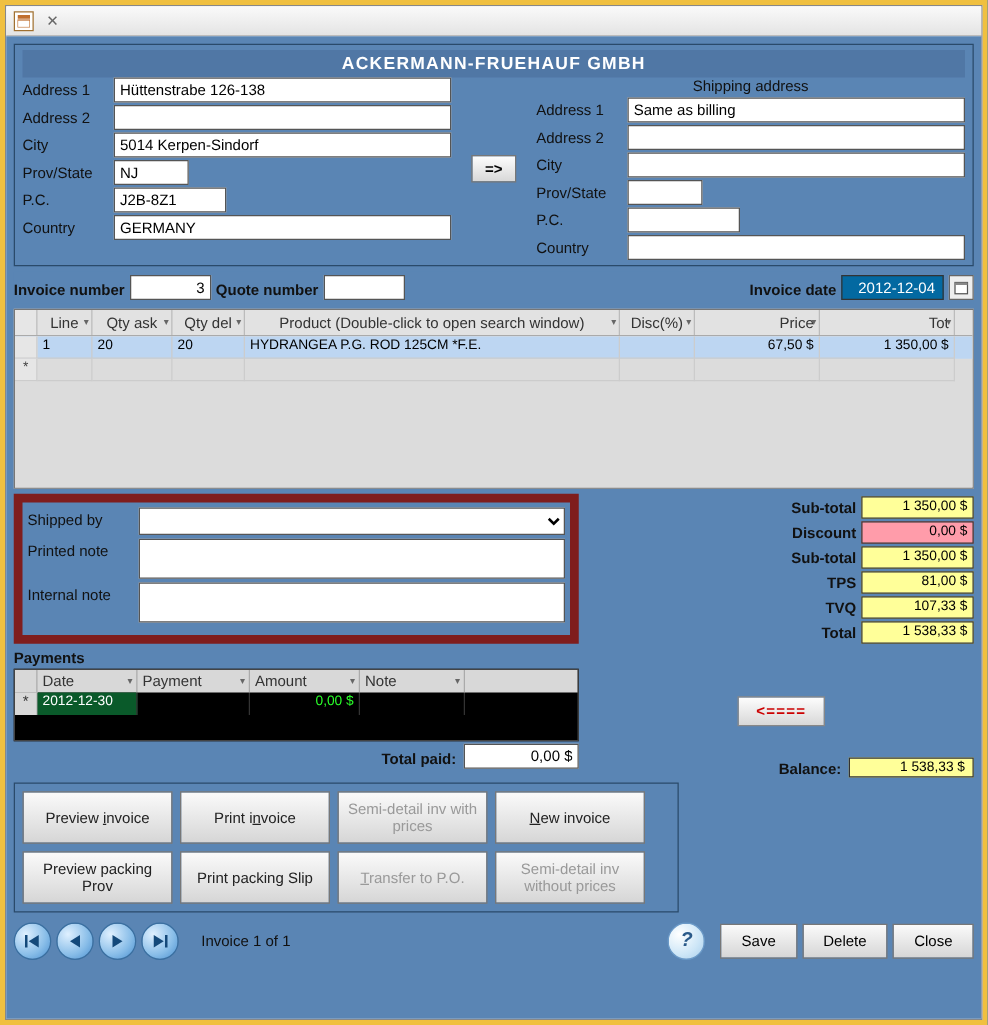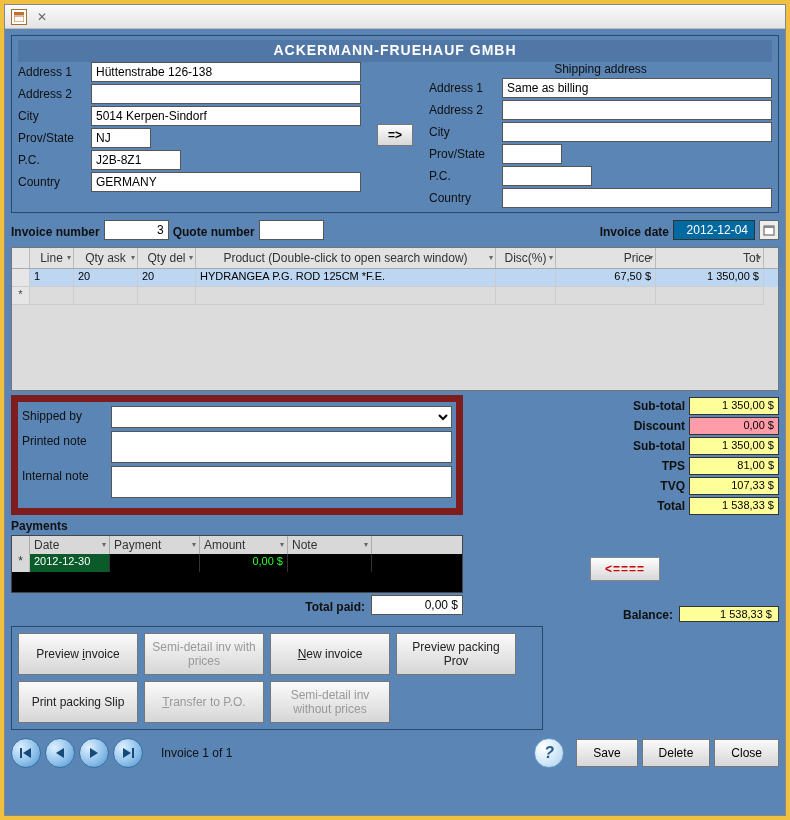--- a/index.html
+++ b/index.html
@@ -243,20 +243,21 @@
         <div class="balance-row" style="width:100%;">
           <span class="lbl">Balance:</span>
           <span class="balance-val">1 538,33 $</span>
         </div>
       </div>
     </div>
 
     <div style="display:flex; gap:8px; align-items:flex-start;">
       <div class="btn-grid">
         <button class="btn"><span>Preview <span class="ul">i</span>nvoice</span></button>
+        <button class="btn"><span>Print i<span class="ul">n</span>voice</span></button>
         <button class="btn disabled">Semi-detail inv with prices</button>
         <button class="btn"><span><span class="ul">N</span>ew invoice</span></button>
         <button class="btn">Preview packing Prov</button>
         <button class="btn">Print packing Slip</button>
         <button class="btn disabled"><span><span class="ul">T</span>ransfer to P.O.</span></button>
         <button class="btn disabled">Semi-detail inv without prices</button>
       </div>
     </div>
 
     <div class="footer">

